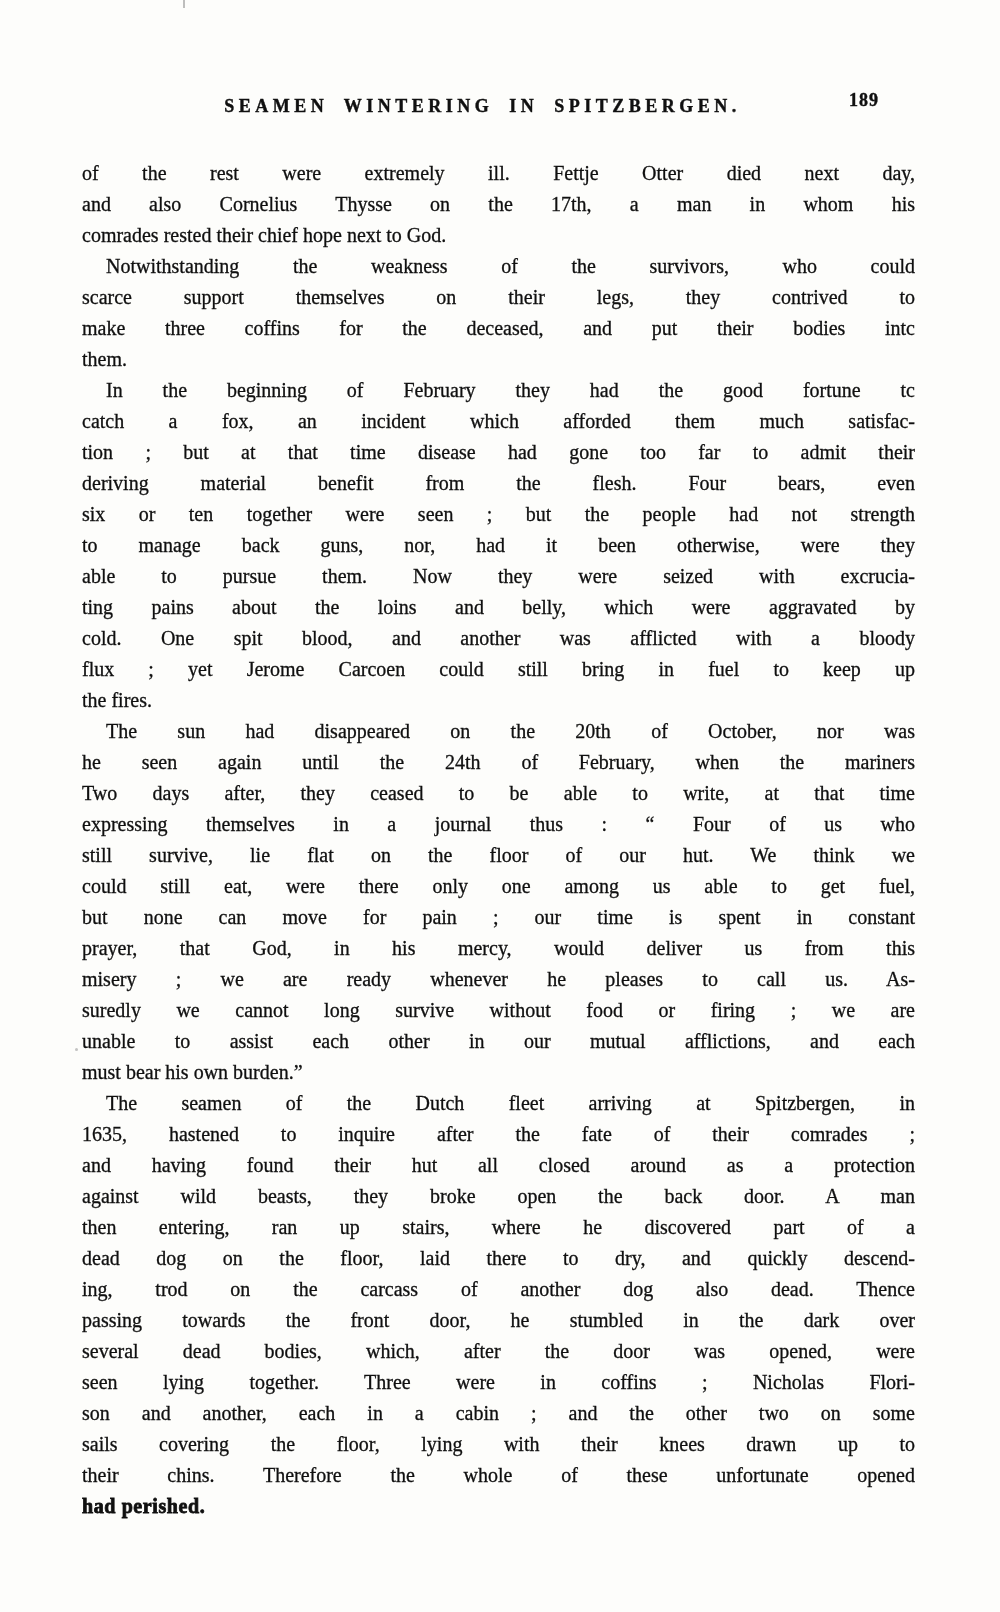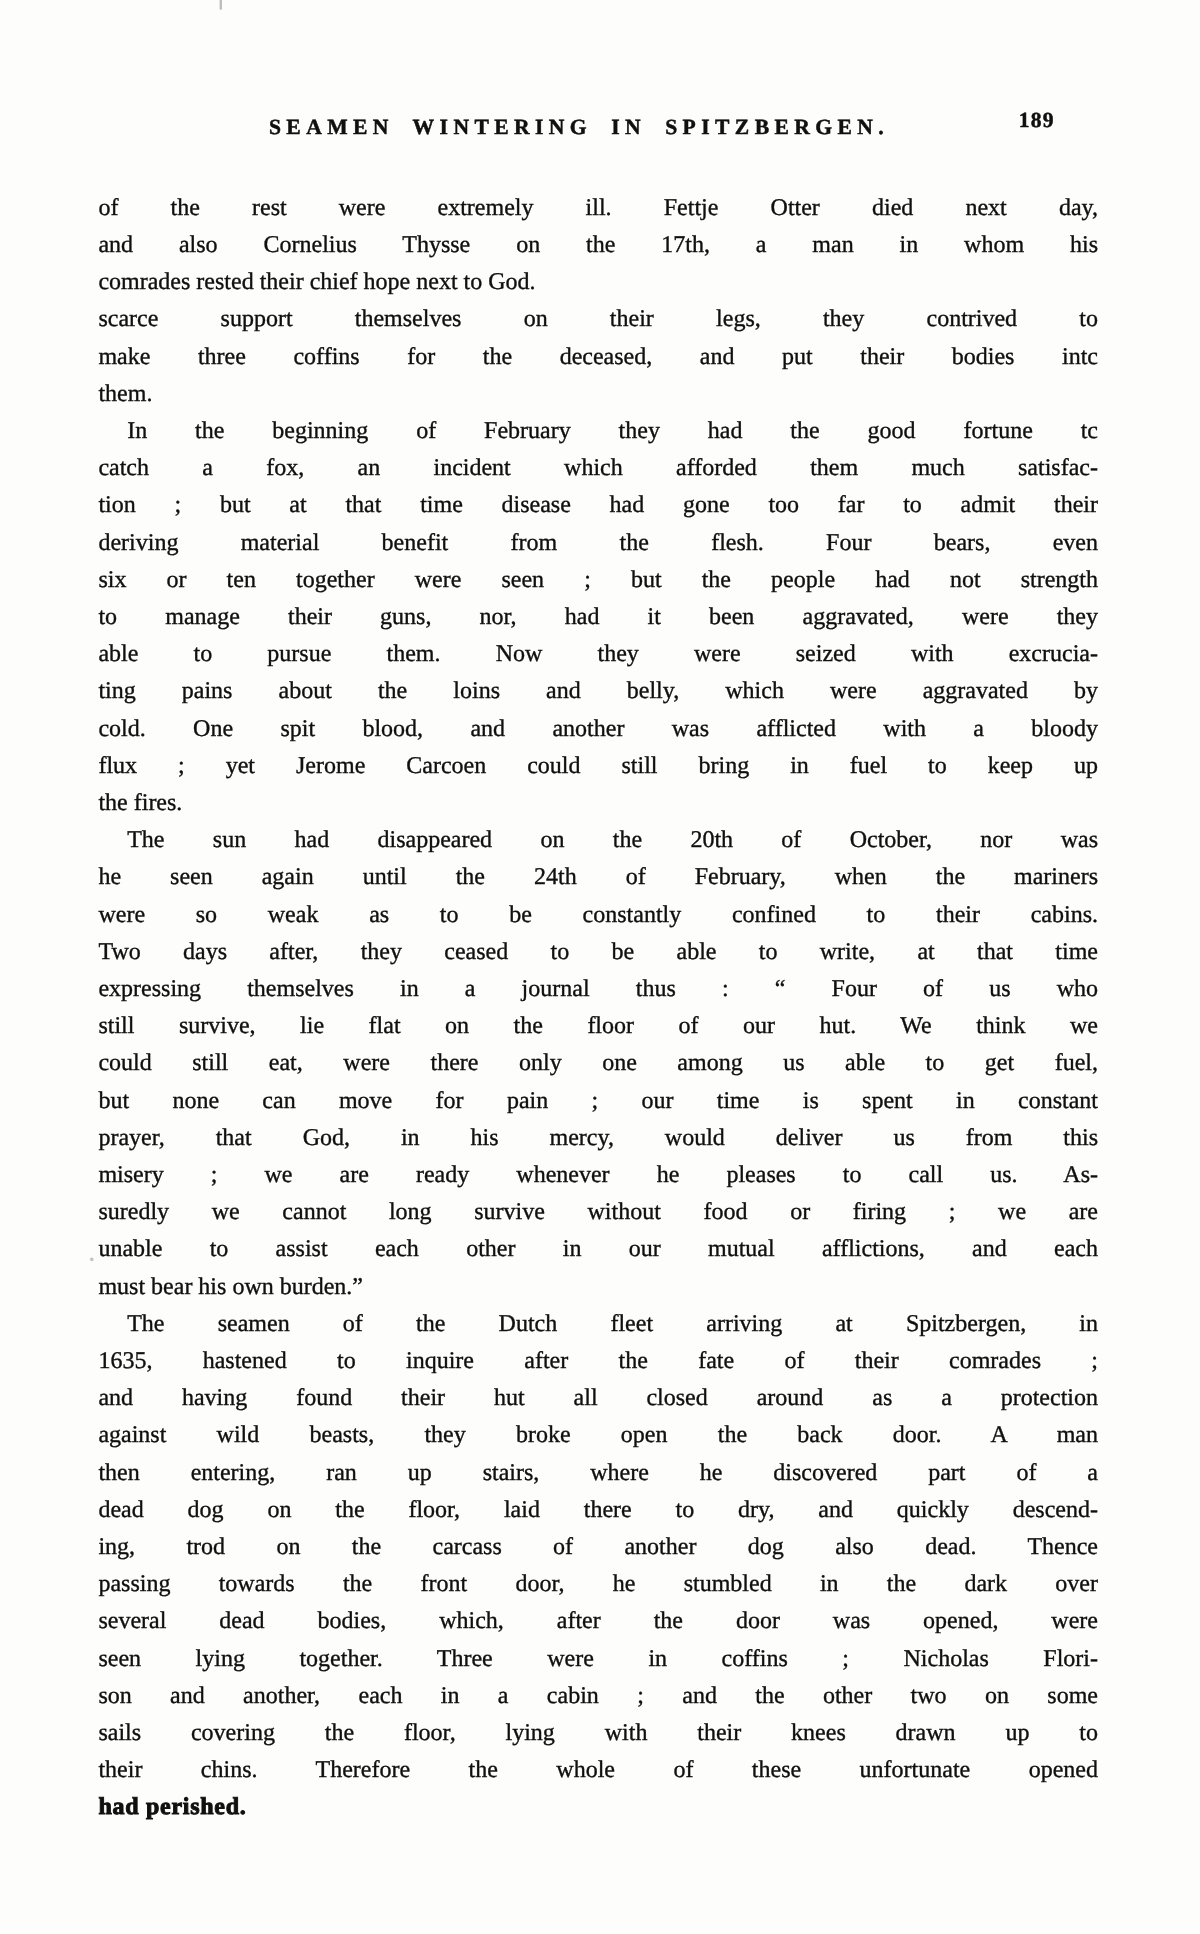--- a/index.html
+++ b/index.html
@@ -88,41 +88,41 @@
       <div class="running-title">SEAMEN WINTERING IN SPITZBERGEN.</div>
       <div class="page-number">189</div>
     </div>
     <div class="body-text">
         <div>
           <div class="line">of the rest were extremely ill.  Fettje Otter died next day,</div>
           <div class="line">and also Cornelius Thysse on the 17th, a man in whom his</div>
           <div class="line last">comrades rested their chief hope next to God.</div>
         </div>
         <div>
+          <div class="line indent">Notwithstanding the weakness of the survivors, who could</div>
           <div class="line">scarce support themselves on their legs, they contrived to</div>
           <div class="line">make three coffins for the deceased, and put their bodies intc</div>
           <div class="line last">them.</div>
         </div>
         <div>
           <div class="line indent">In the beginning of February they had the good fortune tc</div>
           <div class="line">catch a fox, an incident which afforded them much satisfac-</div>
           <div class="line">tion ; but at that time disease had gone too far to admit their</div>
           <div class="line">deriving material benefit from the flesh.  Four bears, even</div>
           <div class="line">six or ten together were seen ;  but the people had not strength</div>
-          <div class="line">to manage their guns, nor, had it been aggravated, were they</div>
+          <div class="line">to manage back guns, nor, had it been otherwise, were they</div>
           <div class="line">able to pursue them.  Now they were seized with excrucia-</div>
           <div class="line">ting pains about the loins and belly, which were aggravated by</div>
           <div class="line">cold.  One spit blood, and another was afflicted with a bloody</div>
           <div class="line">flux ;  yet Jerome Carcoen could still bring in fuel to keep up</div>
           <div class="line last">the fires.</div>
         </div>
         <div>
           <div class="line indent">The sun had disappeared on the 20th of October, nor was</div>
           <div class="line">he seen again until the 24th of February, when the mariners</div>
-          <div class="line">were so weak as to be constantly confined to their cabins.</div>
           <div class="line">Two days after, they ceased to be able to write, at that time</div>
           <div class="line">expressing themselves in a journal thus : “ Four of us who</div>
           <div class="line">still survive, lie flat on the floor of our hut.  We think we</div>
           <div class="line">could still eat, were there only one among us able to get fuel,</div>
           <div class="line">but none can move for pain ; our time is spent in constant</div>
           <div class="line">prayer, that God, in his mercy, would deliver us from this</div>
           <div class="line">misery ; we are ready whenever he pleases to call us.  As-</div>
           <div class="line">suredly we cannot long survive without food or firing ;  we are</div>
           <div class="line">unable to assist each other in our mutual afflictions, and each</div>
           <div class="line last">must bear his own burden.”</div>

